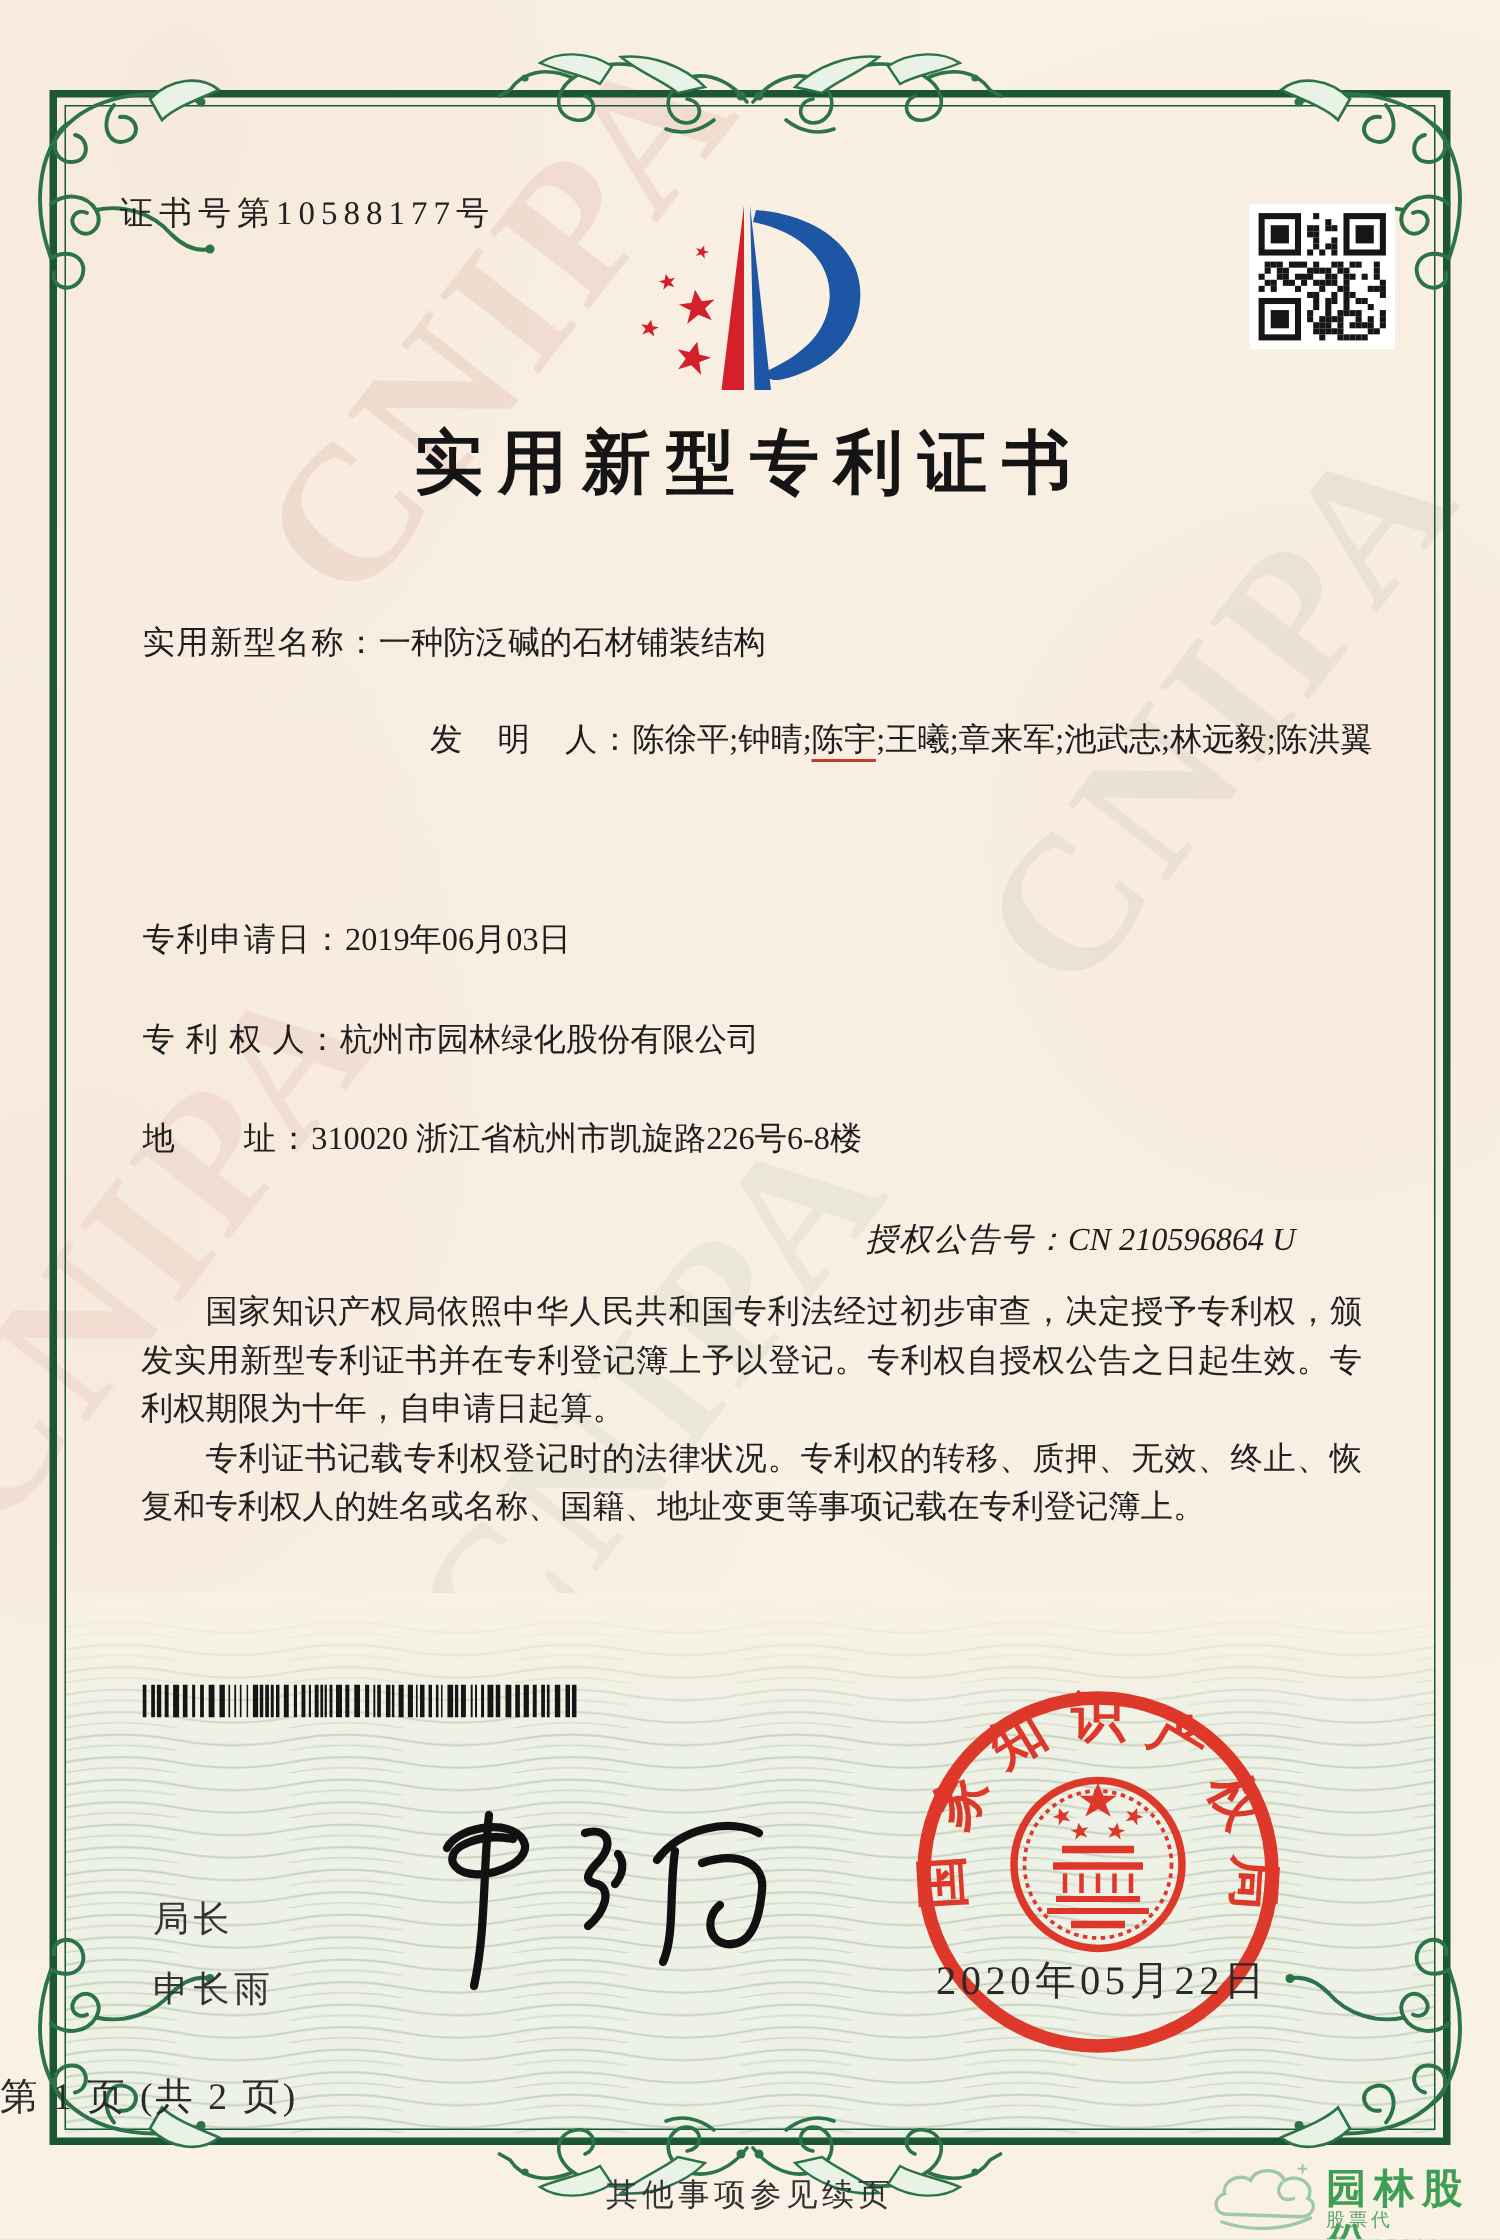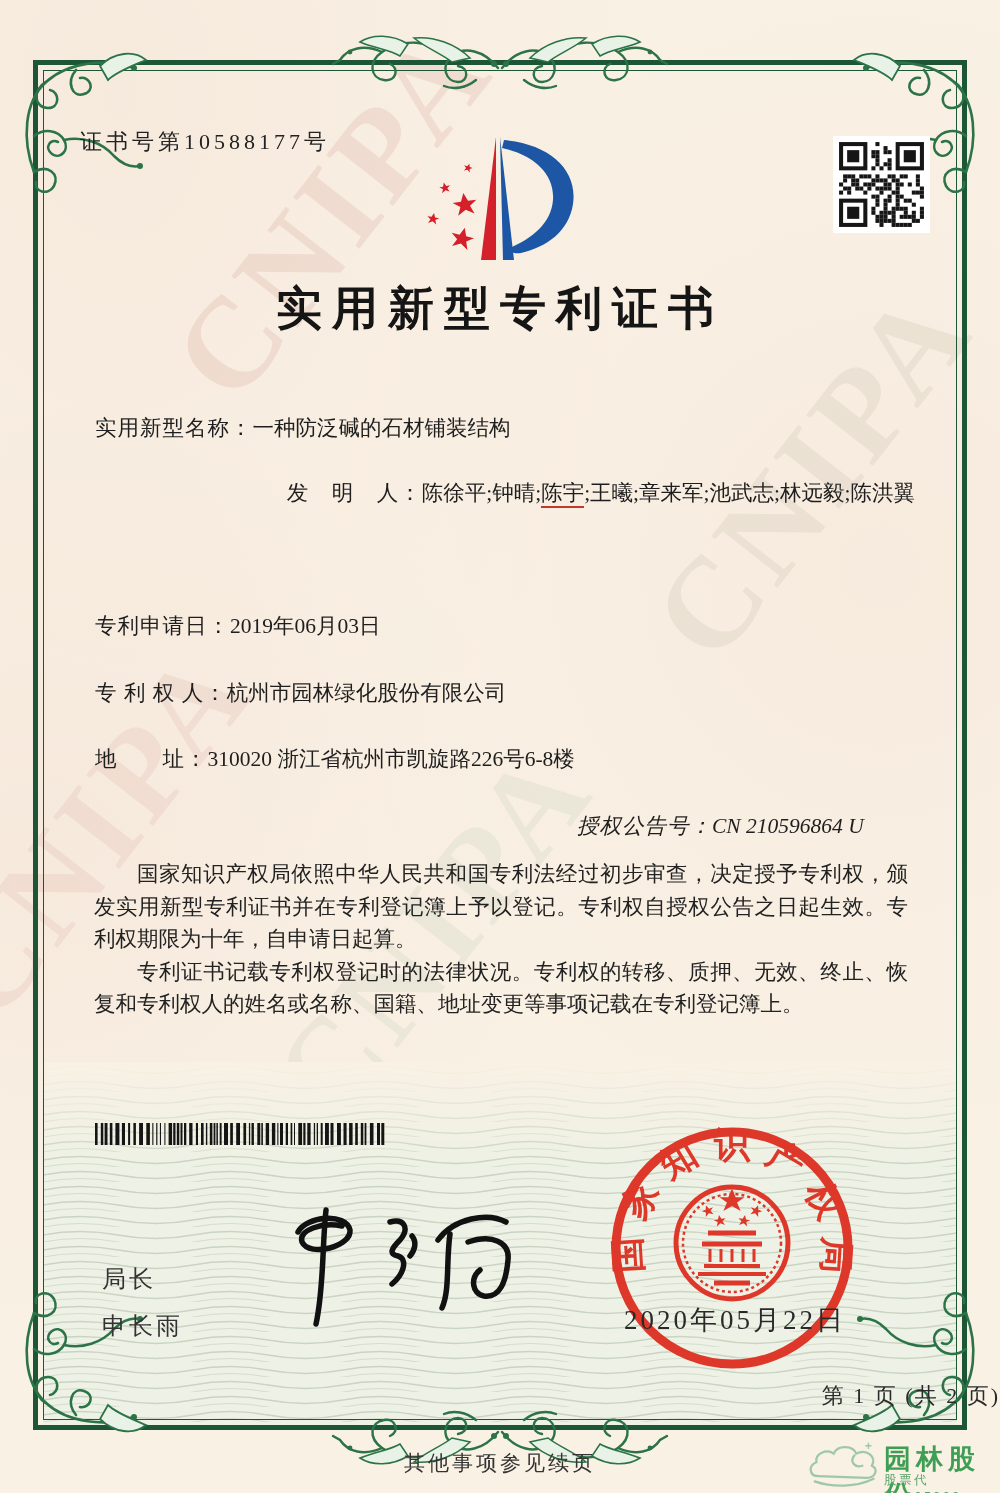--- a/index.html
+++ b/index.html
@@ -30,21 +30,21 @@
   .frow .lab{letter-spacing:1px;}
   .mark-underline{border-bottom:2px solid var(--underline_red,#c3392c); padding-bottom:1px;}
   
   .legal{left:94px; top:858px; width:814px; font-size:21.5px; line-height:32.5px;
       color:#222; text-align:justify;}
   .legal p{margin:0; text-indent:2em;}
   
   .signer{font-family:"Liberation Sans","DejaVu Sans",sans-serif; font-size:24px;
       color:#333; letter-spacing:3px;margin-top:44px;}
   
-  .pageno{left:0; top:1381px; width:100%; text-align:right; font-size:22px; color:#2a2a2a; letter-spacing:2px;}
+  .pageno{left:0; top:1381px; width:100%; text-align:left; font-size:25px; color:#2a2a2a; letter-spacing:2px;}
   .contnote{left:0; top:1449px; width:100%; text-align:center; font-size:21px; color:#333; letter-spacing:3px;}
   
   .brand-name{left:884px; top:1441px; font-size:27px; font-weight:700; letter-spacing:5px;
       color:var(--brand_green,#3e9e54); font-family:"Liberation Sans","DejaVu Sans",sans-serif;}
   .brand-stock{left:884px; top:1472px; font-size:12.5px; letter-spacing:2.5px;
       color:#57a56b; font-family:"Liberation Sans","DejaVu Sans",sans-serif;}
   svg{display:block;}
   .orn{color:var(--ornament_green,#2c7347);}
 </style>
 </head>

